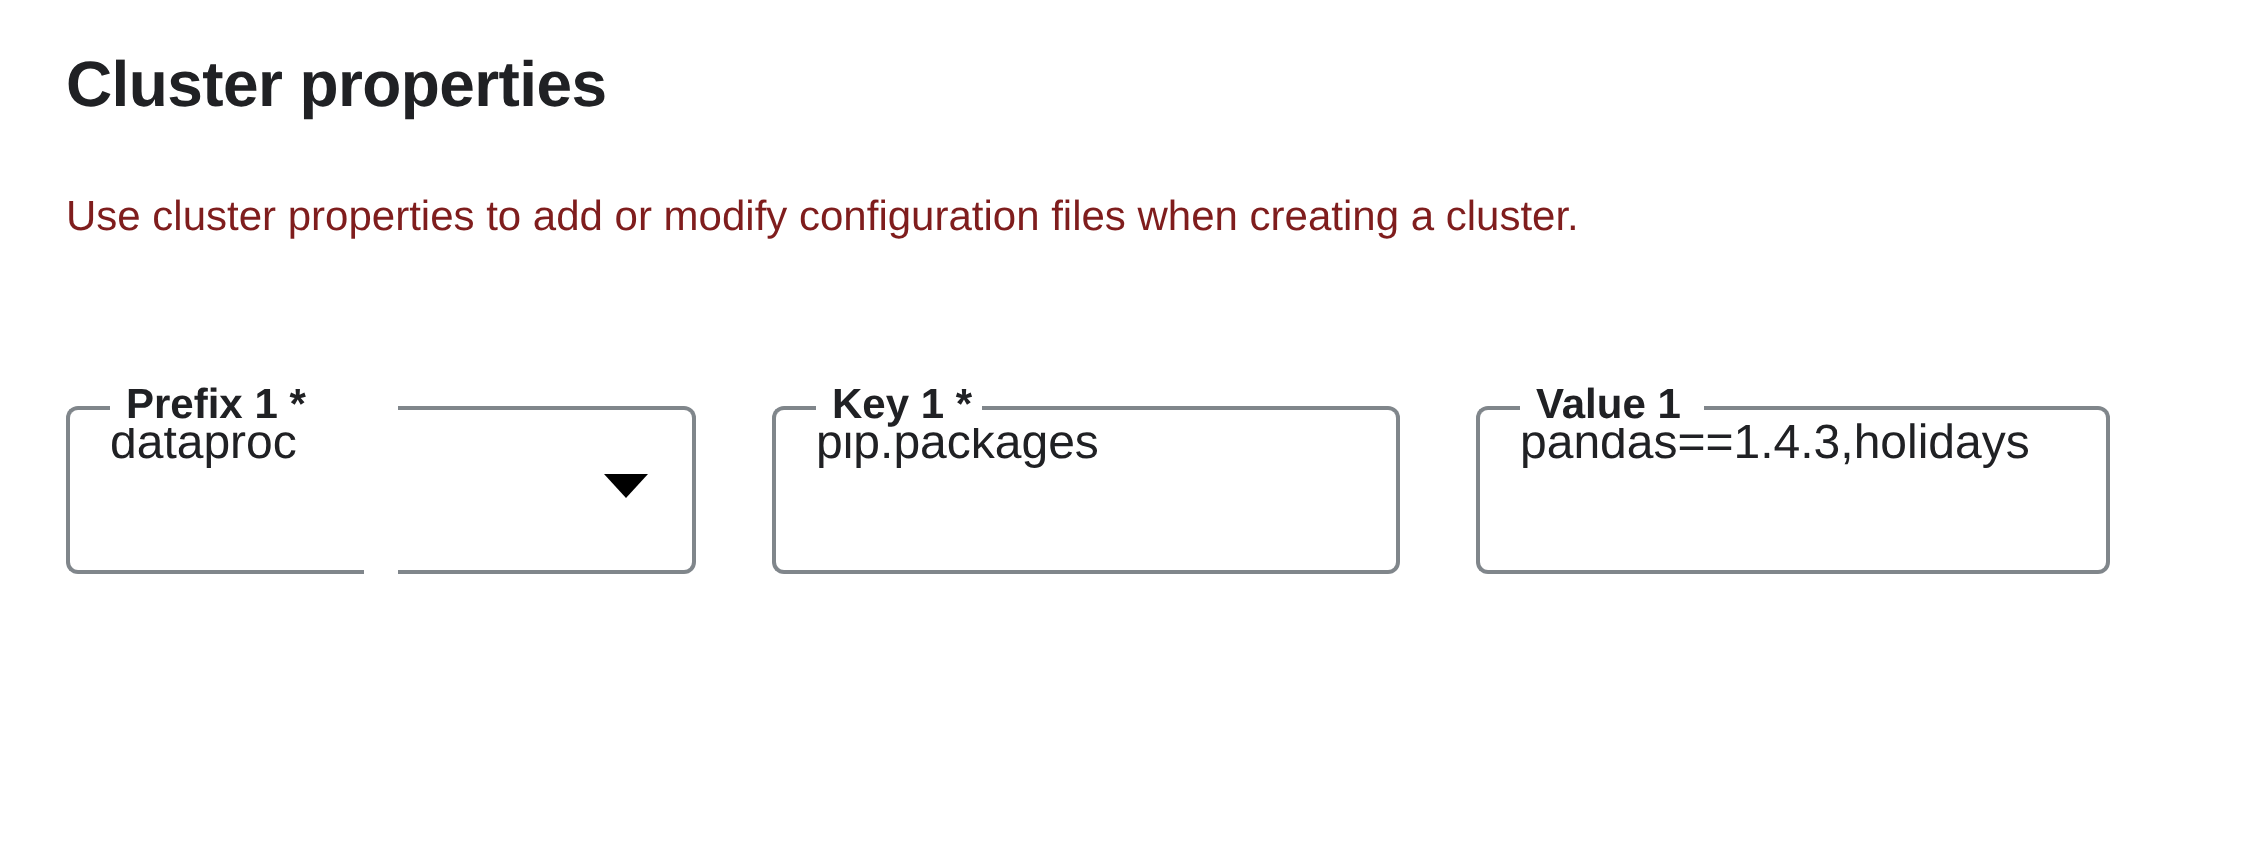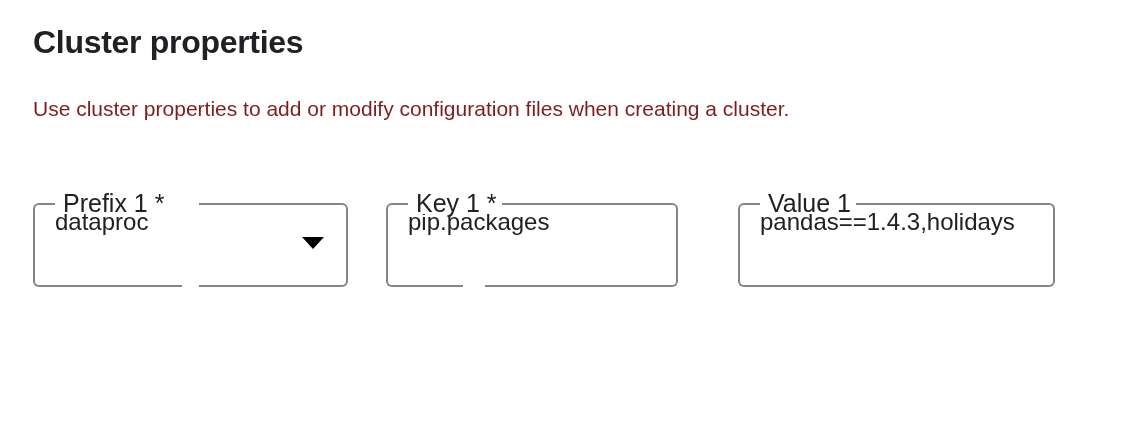--- a/index.html
+++ b/index.html
@@ -52,21 +52,21 @@
     width: 1122px;
     height: 90px;
   }
   .field {
     position: absolute;
     top: 0;
     height: 84px;
     box-sizing: border-box;
   }
   .field-prefix { left: 33px;  width: 315px; }
-  .field-key    { left: 386px; width: 292px; }
+  .field-key    { left: 386px; width: 314px; }
   .field-value  { left: 738px; width: 317px; }
 
   
   .field-outline {
     position: absolute;
     inset: 0;
     pointer-events: none;
   }
   .ol-left {
     position: absolute;
@@ -91,22 +91,22 @@
     border-left: none;
     border-radius: 0 6px 6px 0;
     box-sizing: border-box;
   }
   .field-label {
     position: absolute;
     left: 26px;
     top: -11px;
     padding: 0 5px 0 4px;
     background: #ffffff;
-    font-size: 25px;
-    font-weight: normal;
+    font-size: 21px;
+    font-weight: bold;
     color: #202124;
     line-height: 22px;
     white-space: nowrap;
     z-index: 2;
   }
   .field-value-text {
     position: absolute;
     left: 22px;
     right: 16px;
     top: 3px;

